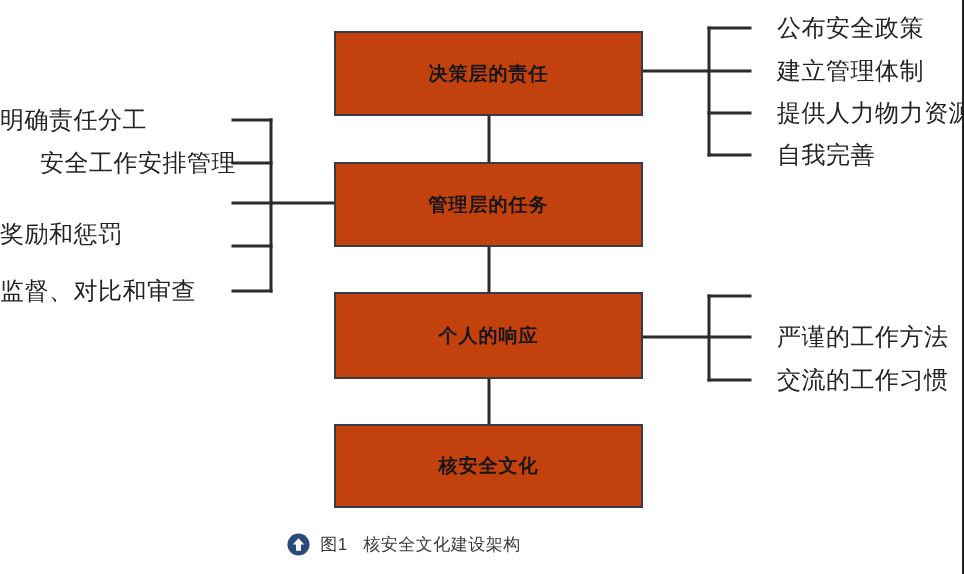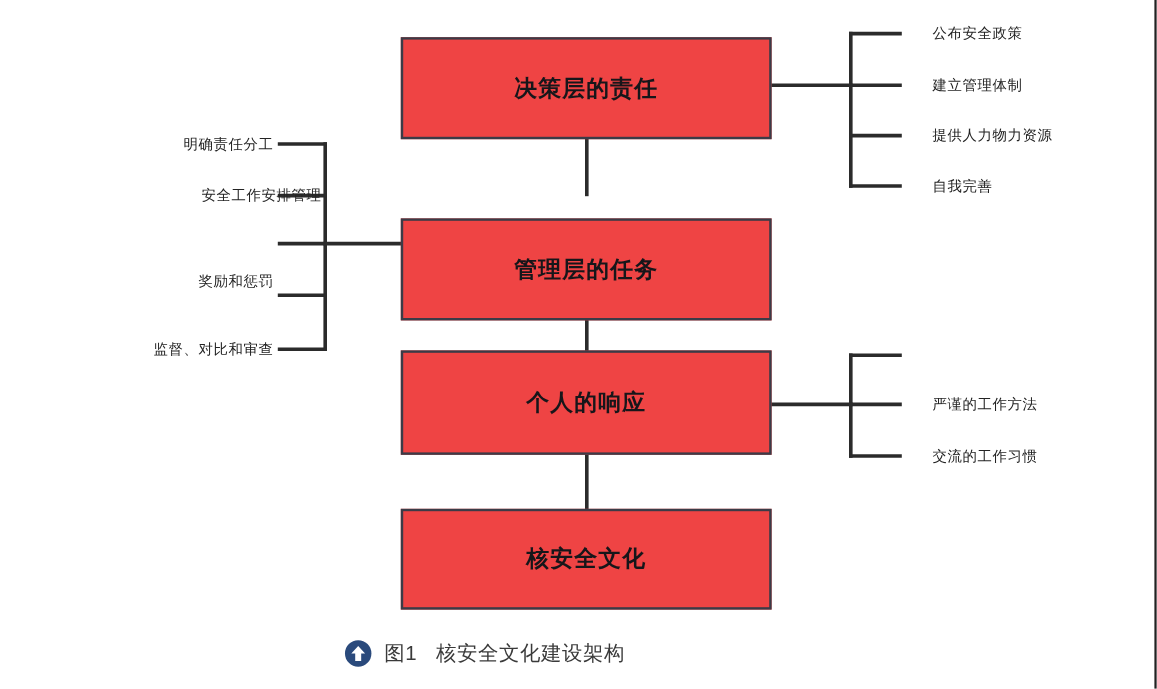--- a/index.html
+++ b/index.html
@@ -21,44 +21,44 @@
   }
   #diagram-svg {
     position: absolute;
     left: 0;
     top: 0;
     width: 964px;
     height: 574px;
   }
   .node-box {
     position: absolute;
-    background: #ef4444;
+    background: #c2410c;
     border: 2px solid #3b3b47;
     box-sizing: border-box;
     display: flex;
     align-items: center;
     justify-content: center;
   }
   .node-label {
     font-size: 19px;
     font-weight: bold;
     color: #16161a;
     letter-spacing: 1px;
     white-space: nowrap;
   }
   .branch-label {
     position: absolute;
-    font-size: 12px;
+    font-size: 24px;
     color: #232323;
     white-space: nowrap;
     letter-spacing: 0.5px;
     line-height: 1;
   }
   .branch-label.left {
-    text-align: right;
+    text-align: left;
     transform: translateY(-50%);
   }
   .branch-label.right {
     text-align: left;
     transform: translateY(-50%);
   }
   #caption {
     position: absolute;
     left: 0;
     top: 533px;
@@ -112,21 +112,21 @@
       <line x1="709" y1="296" x2="750" y2="296"></line>
       <line x1="709" y1="337" x2="750" y2="337"></line>
       <line x1="709" y1="380" x2="750" y2="380"></line>
     </g>
   </svg>
 
   <div class="node-box" style="left:334px; top:31px; width:309px; height:85px;">
     <span class="node-label">决策层的责任</span>
   </div>
 
-  <div class="node-box" style="left:334px; top:162px; width:309px; height:85px;margin-top:20px;">
+  <div class="node-box" style="left:334px; top:162px; width:309px; height:85px;">
     <span class="node-label">管理层的任务</span>
   </div>
 
   <div class="node-box" style="left:334px; top:292px; width:309px; height:87px;">
     <span class="node-label">个人的响应</span>
   </div>
 
   <div class="node-box" style="left:334px; top:424px; width:309px; height:84px;">
     <span class="node-label">核安全文化</span>
   </div>

